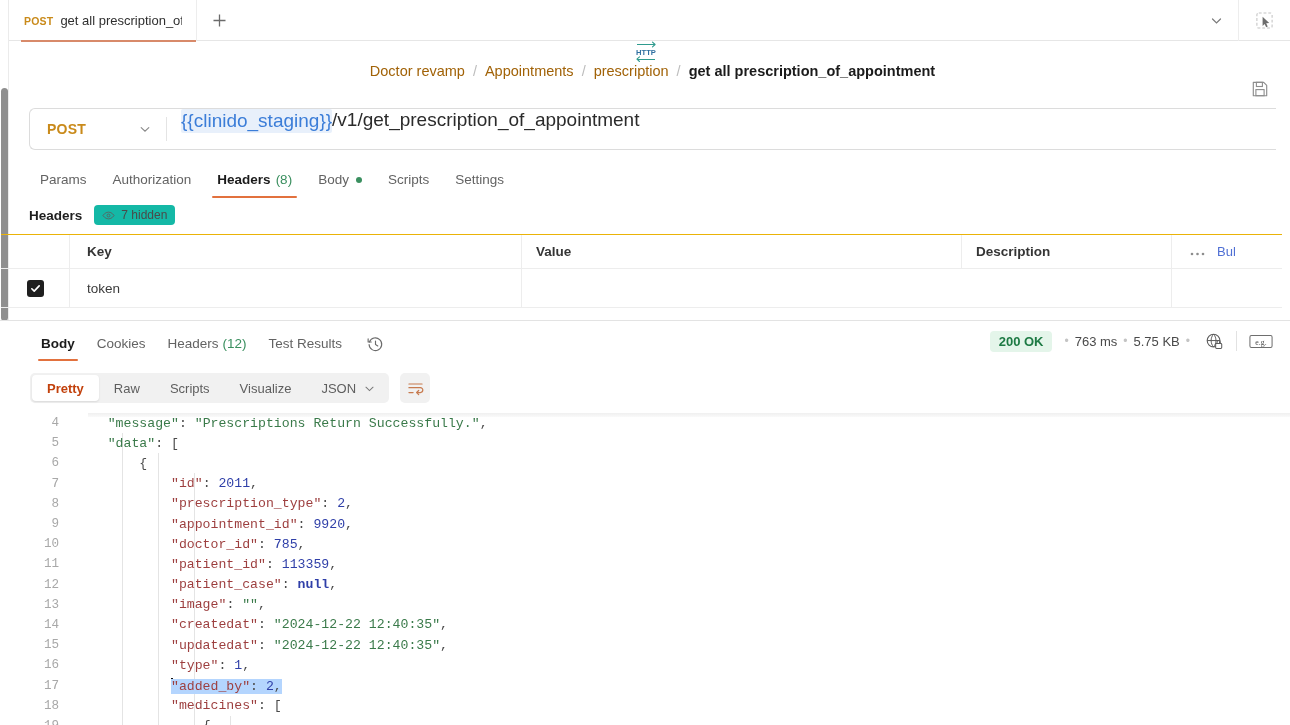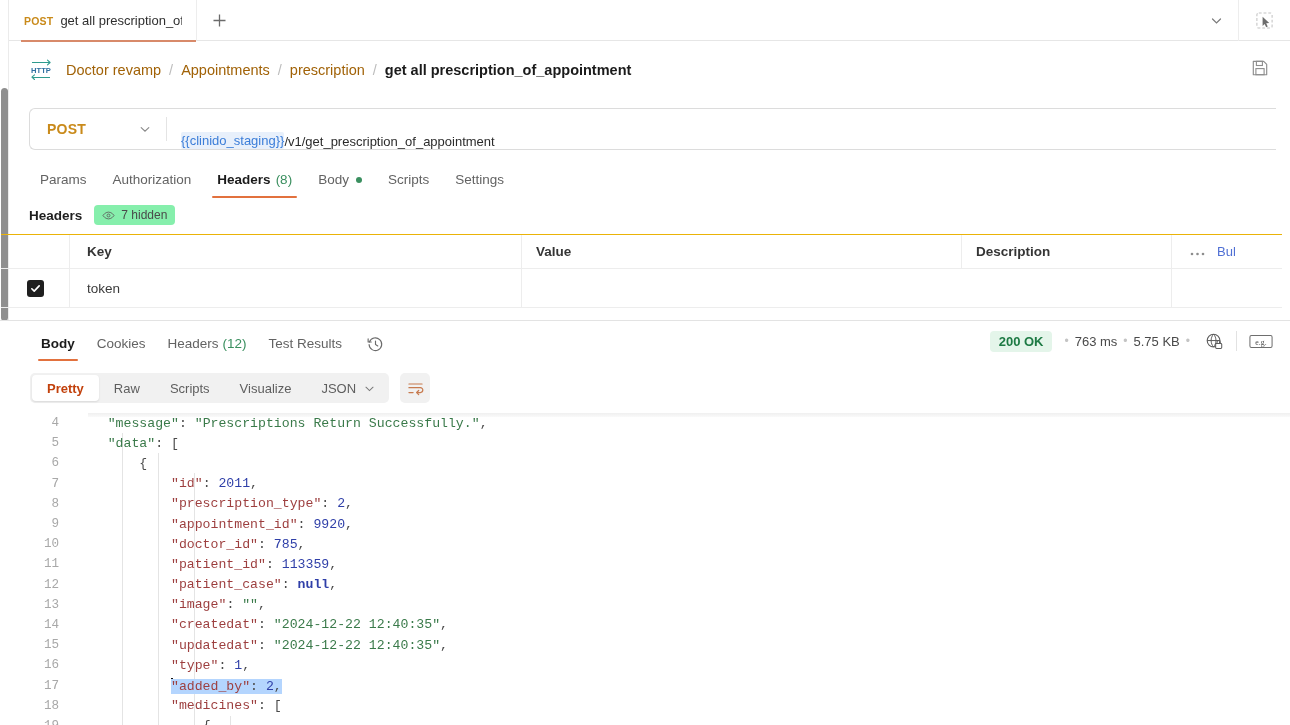--- a/index.html
+++ b/index.html
@@ -55,21 +55,21 @@
   }
   .tab-chev { width: 44px; display:flex; align-items:center; justify-content:center; cursor:pointer;}
   .tab-cursor {
     width: 52px; height: 41px; display:flex; align-items:center; justify-content:center;
     border-left: 1px solid #ededed; cursor: pointer;
   }
 
   
   .breadcrumb-bar {
     position: absolute; left: 9px; top: 41px; width: 1281px; height: 57px;
-    display: flex; align-items: center; padding: 0 14px 0 20px;
+    display: flex; align-items: center; padding: 0 14px 0 20px; flex-direction: column;
   }
   .http-badge { flex: 0 0 auto; margin-right: 13px; display:flex; align-items:center;}
   .crumbs { display: flex; align-items: center; gap: 8px; font-size: 14.5px; }
   .crumb { color: #a16207; cursor: pointer; }
   .crumb.current { color: #1b1b1b; font-weight: 700; cursor: default; }
   .crumb-sep { color: #bdbdbd; }
   .bc-right { margin-left: auto; display: flex; align-items: center; gap: 10px; padding-right: 6px;}
 
   
   .urlrow {
@@ -81,22 +81,22 @@
     border: 1px solid #dcdcdc; border-radius: 6px; background: #fff;
     border-right: none; border-top-right-radius:0; border-bottom-right-radius:0;
   }
   .method-sel {
     display: flex; align-items: center; justify-content: space-between;
     width: 136px; padding: 0 14px 0 17px; cursor: pointer; flex: 0 0 auto;
   }
   .method-label { font-size: 14px; font-weight: 700; color: #c98a1a; letter-spacing:.2px;}
   .url-divider { width: 1px; background: #e4e4e4; margin: 8px 0; flex:0 0 auto;}
   .url-input {
-    flex: 1; display: flex; align-items: flex-end; padding: 0 14px;
-    font-size: 13px; color: #2b2b2b; overflow: hidden; white-space: nowrap;
+    flex: 1; display: flex; align-items: flex-start; padding: 0 14px;
+    font-size: 19px; color: #2b2b2b; overflow: hidden; white-space: nowrap;
   }
   .url-var { color: #3b7dd8; background: #e8f0fb; border-radius: 2px; padding: 1px 0;}
   .url-path { color: #2b2b2b; }
 
   
   .reqtabs {
     position: absolute; left: 9px; top: 158px; width: 1281px; height: 40px;
     display: flex; align-items: flex-end; gap: 0; padding: 0 0 0 20px;
   }
   .rtab {
@@ -114,21 +114,21 @@
   .rtab-dot { width: 6px; height: 6px; border-radius: 50%; background: #3a8f5f; display:inline-block; margin-left:2px;}
 
   
   .hdr-title-row {
     position: absolute; left: 9px; top: 202px; width: 1281px; height: 26px;
     display: flex; align-items: center; padding-left: 20px; gap: 12px;
   }
   .hdr-title { font-size: 13.5px; font-weight: 700; color: #1f1f1f; }
   .hidden-pill {
     display: flex; align-items: center; gap: 6px;
-    background: #86efac; border-radius: 4px; padding: 3px 8px;
+    background: #14b8a6; border-radius: 4px; padding: 3px 8px;
     font-size: 12px; color: #4a4a4a; cursor: pointer;
   }
 
   .hdr-table {
     position: absolute; left: 1px; top: 234px; width: 1281px; height: 86px;
     border-top: 1px solid #eab308; overflow: hidden;
   }
   .hdr-row { display: flex; height: 34px; border-bottom: 1px solid #ededed; align-items: stretch;}
   .hdr-row.head { height: 34px; }
   .hdr-row.data { height: 39px; }

